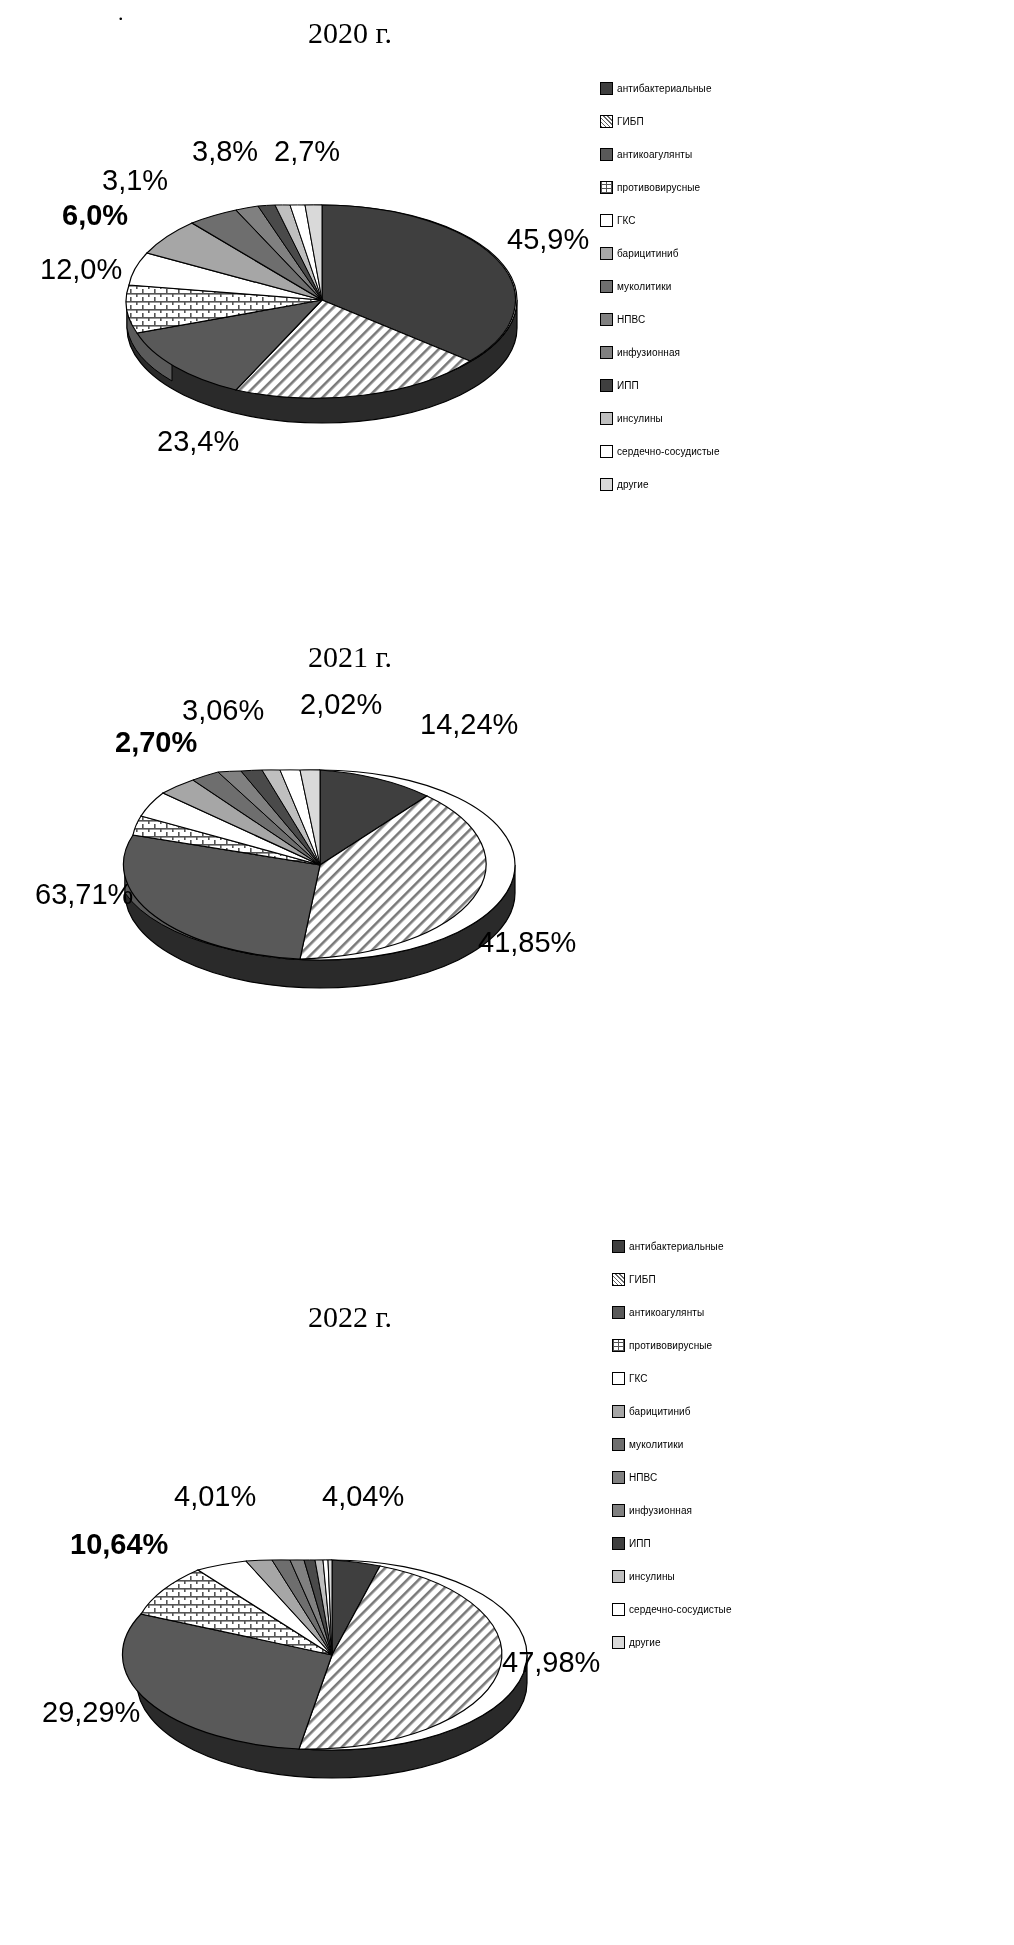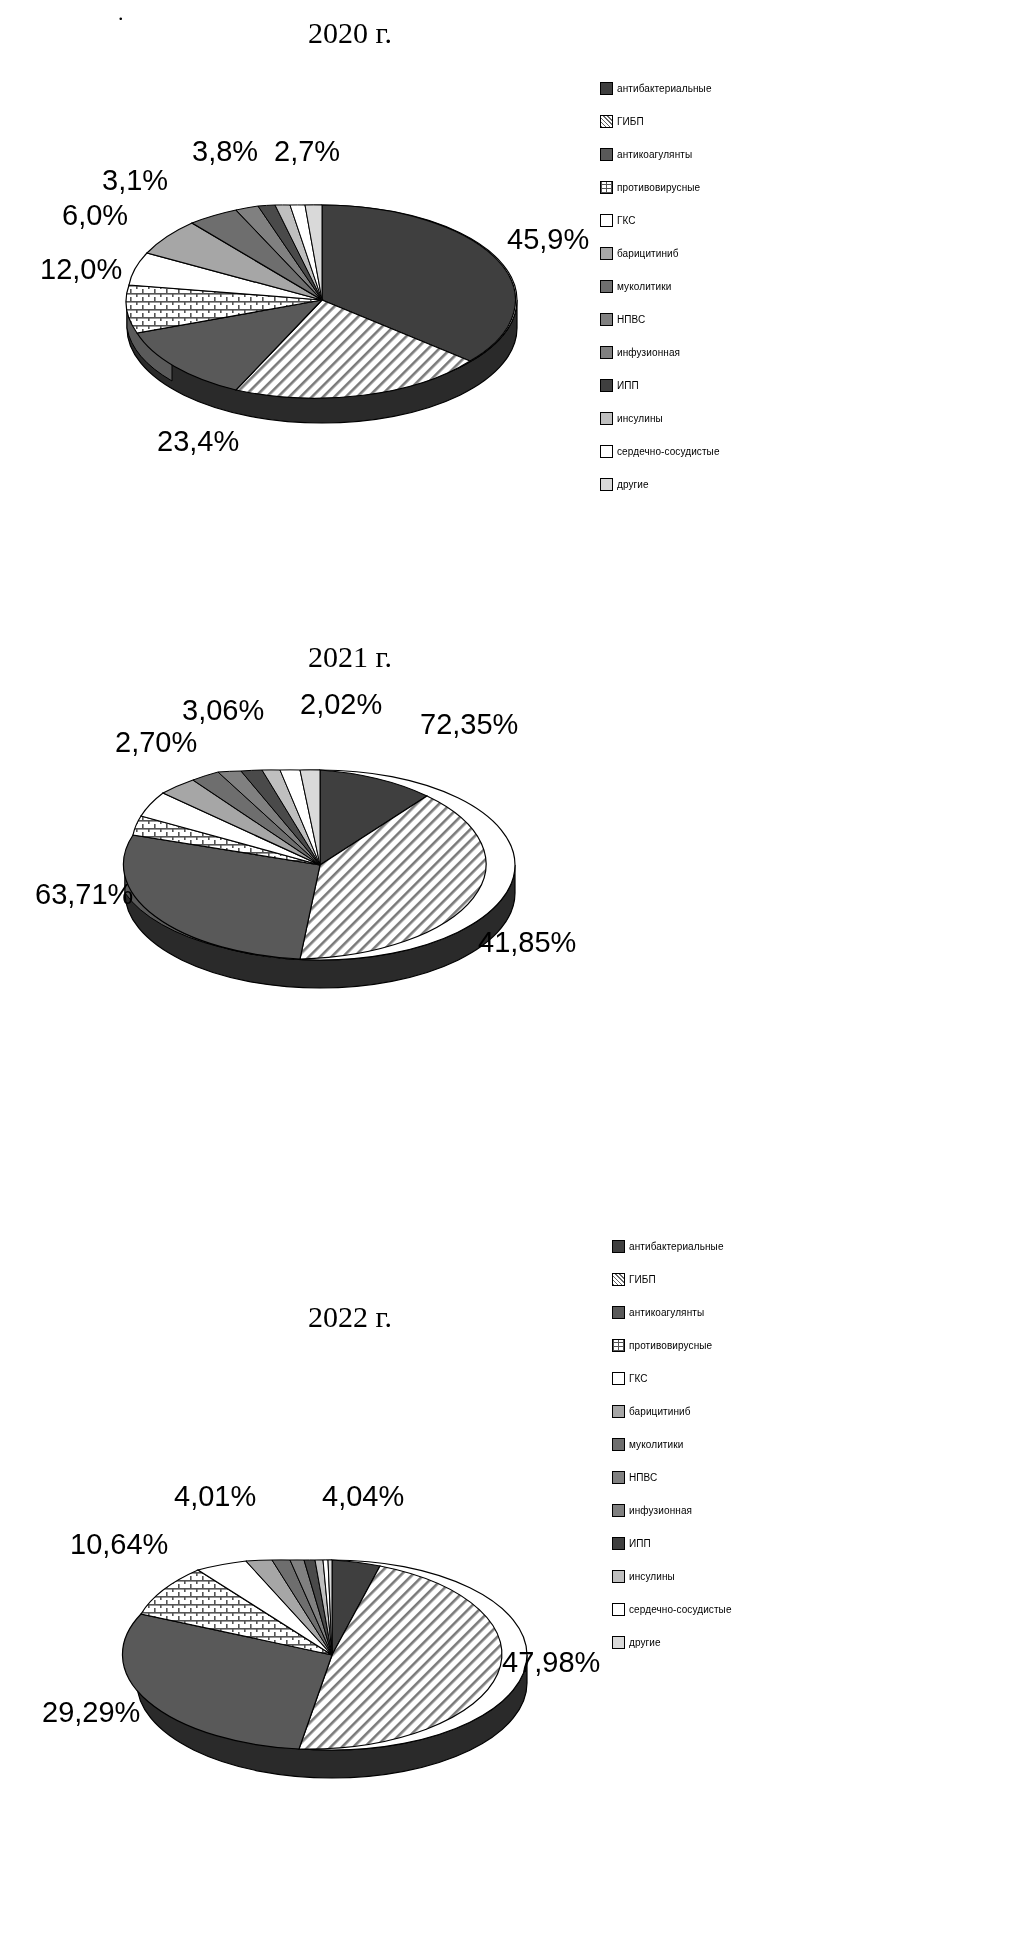--- a/index.html
+++ b/index.html
@@ -80,21 +80,21 @@
   #block-2 .pie-wrap { left: 112px; top: 200px; }
 
   .pie-svg { display: block; }
 
   .datalabel {
     position: absolute;
     font-size: 29px;
     white-space: nowrap;
     line-height: 1;
   }
-  .datalabel.bold { font-weight: normal; text-align: right; }
+  .datalabel.bold { font-weight: bold; text-align: right; }
 
   
   .sw-solid-dark   { background: #3f3f3f; }
   .sw-solid-mid    { background: #595959; }
   .sw-solid-mid2   { background: #6e6e6e; }
   .sw-solid-grey   { background: #808080; }
   .sw-solid-lgrey  { background: #a6a6a6; }
   .sw-solid-llgrey { background: #bfbfbf; }
   .sw-solid-xlgrey { background: #d9d9d9; }
   .sw-white        { background: #ffffff; }
@@ -259,21 +259,21 @@
       <path d="M220,165 L63,93 A195,95 0 0 1 93,80 Z" fill="#a6a6a6" stroke="#000" stroke-width="1.2"></path>
 
       <path d="M220,165 L93,80 A195,95 0 0 1 118,72 Z" fill="#6e6e6e" stroke="#000" stroke-width="1"></path>
       <path d="M220,165 L118,72 A195,95 0 0 1 141,71 Z" fill="#808080" stroke="#000" stroke-width="1"></path>
       <path d="M220,165 L141,71 A195,95 0 0 1 162,70 Z" fill="#4a4a4a" stroke="#000" stroke-width="1"></path>
       <path d="M220,165 L162,70 A195,95 0 0 1 180,70 Z" fill="#bfbfbf" stroke="#000" stroke-width="1"></path>
       <path d="M220,165 L180,70 A195,95 0 0 1 200,70 Z" fill="#ffffff" stroke="#000" stroke-width="1"></path>
       <path d="M220,165 L200,70 A195,95 0 0 1 220,70 Z" fill="#d9d9d9" stroke="#000" stroke-width="1"></path>
     </svg>
 
-    <div class="datalabel" style="left: 320px; top: 10px;">72,35%</div>
+    <div class="datalabel" style="left: 320px; top: 10px;">14,24%</div>
     <div class="datalabel" style="left: 378px; top: 228px;">41,85%</div>
     <div class="datalabel" style="left: -65px; top: 180px;">63,71%</div>
     <div class="datalabel bold" style="left: 15px; top: 28px;">2,70%</div>
     <div class="datalabel" style="left: 50px;  top: -4px; margin-left: 32px;">3,06%</div>
     <div class="datalabel" style="left: 200px; top: -10px;">2,02%</div>
   </div>
 
   <div class="legend">
     <div class="legend-item">
         <span class="legend-swatch sw-solid-dark"></span>

